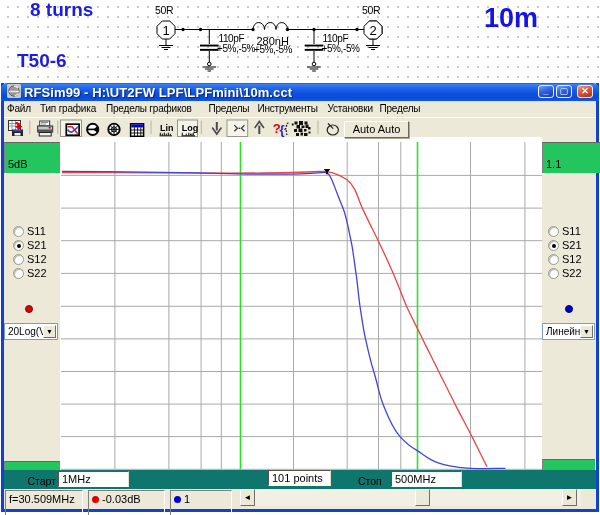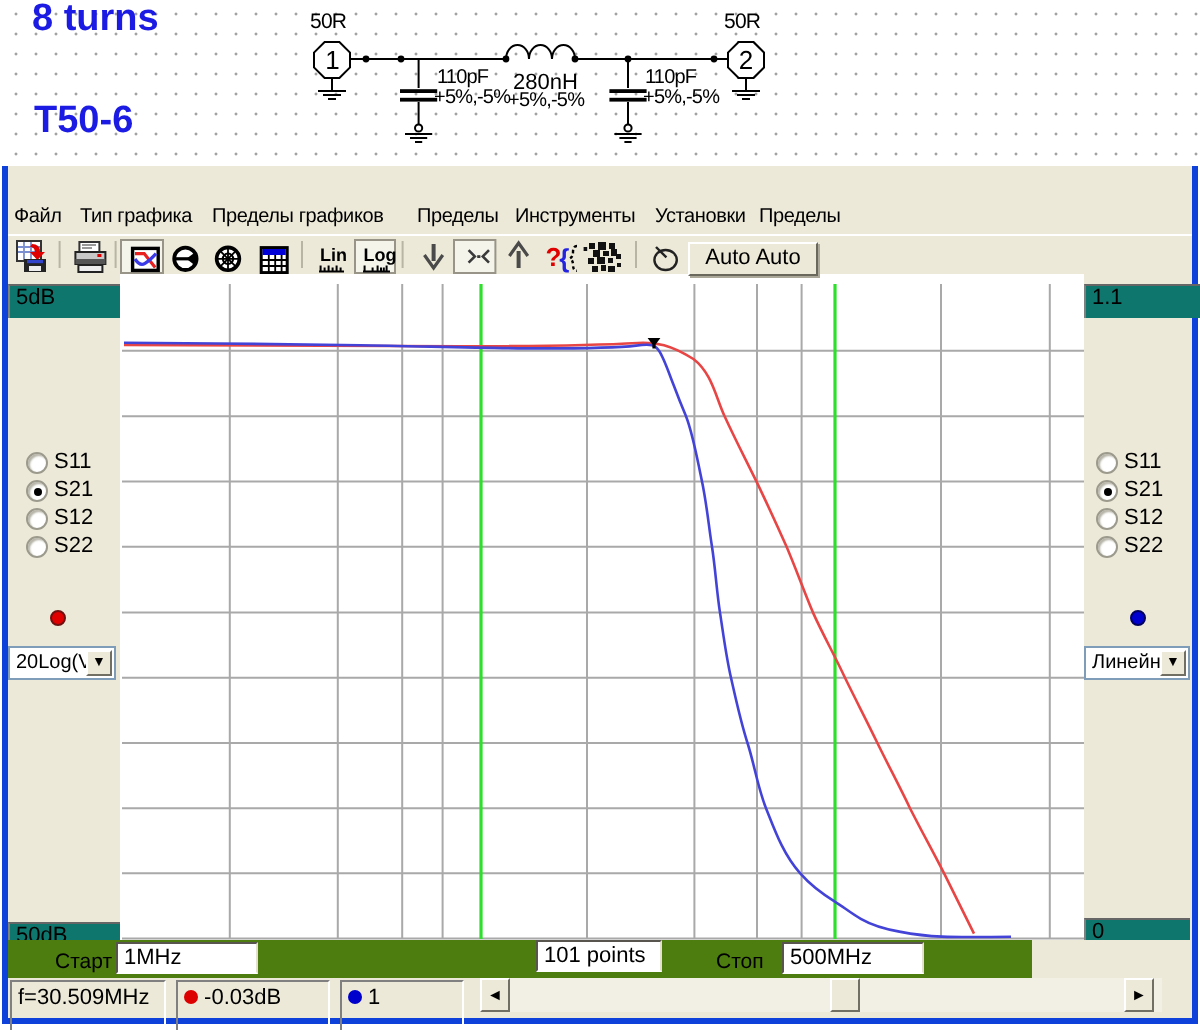--- a/index.html
+++ b/index.html
@@ -3,21 +3,21 @@
 <style>
 *{margin:0;padding:0;box-sizing:border-box}
 html,body{width:600px;height:515px;overflow:hidden;background:#fff;
 font-family:"Liberation Sans",sans-serif;font-size:11px;color:#000}
 .abs{position:absolute}
 #page{position:relative;width:600px;height:515px;background:#fff}
 #schem{left:0;top:0;width:600px;height:83px;background:#fff;
 background-image:radial-gradient(circle,#a2a2a2 0.55px,rgba(0,0,0,0) 0.9px);
 background-size:10px 10px;background-position:3px 2px}
 .bluetxt{color:#1b1be4;font-weight:bold;font-size:19px;letter-spacing:0px}
-#bt1{left:16px;top:-1px}#bt2{left:17px;top:24.5px}#bt3{left:17px;top:49.5px}
+#bt1{left:30px;top:-1px}#bt2{left:17px;top:24.5px}#bt3{left:17px;top:49.5px}
 #bt10m{left:484px;top:3px;font-size:27px;color:#1414e6;font-weight:bold}
 
 #win{left:1px;top:83px;width:598px;height:429px;background:#ece9d8;
 border-left:3px solid #0d41da;border-right:3px solid #0d41da;border-bottom:3px solid #0d41da;
 border-radius:0 0 0 0}
 #title{left:1px;top:83px;width:598px;height:18px;border-radius:6px 6px 0 0;
 background:linear-gradient(180deg,#0f55e0 0%,#3a80f4 8%,#2c72f0 16%,#1a5fe8 38%,#0d50de 62%,#0b4bd6 82%,#1156e6 96%,#0e4fdd 100%)}
 #title .txt{left:23px;top:2px;color:#fff;font-weight:bold;font-size:13px;letter-spacing:0.1px;
 text-shadow:1px 1px 1px rgba(0,0,30,.55);white-space:nowrap}
 #wicon{left:6px;top:1px;width:14px;height:14px;background:#c8c8c8;border-radius:2px}
@@ -28,43 +28,44 @@
 #bclose{left:576px;background:linear-gradient(160deg,#f0a086 0%,#dd6547 35%,#c23a18 85%)}
 
 #menu{left:4px;top:101px;width:592px;height:16px;background:#ece9d8;white-space:nowrap;font-size:10px;letter-spacing:-0.2px}
 #menu span{position:absolute;top:2px}
 
 #tool{left:4px;top:117px;width:592px;height:20px;background:#ece9d8;
 border-top:1px solid #fff}
 
 #mainA{left:4px;top:137px;width:592px;height:333px;background:#ece9d8}
 #chart{left:60px;top:137px;width:482px;height:333px;background:#fff}
-.axbox{position:absolute;background:#0f766e;border-top:1px solid #666;border-left:1px solid #808080;padding:0 3px;overflow:hidden}
+.axbox{position:absolute;background:#22c55e;border-top:1px solid #666;border-left:1px solid #808080;padding:15px 3px;overflow:hidden}
 .radio{position:absolute;width:11px;height:11px;border-radius:50%;background:#fff;
 border:1px solid #9c9a8c;box-shadow:inset 1px 1px 1px #b7b5a8}
 .radio.on::after{content:"";position:absolute;left:3px;top:3px;width:4px;height:4px;
 border-radius:50%;background:#000}
 .rlab{position:absolute;font-size:11px}
 .drop{position:absolute;height:17px;background:#fff;border:1px solid #7f9db9}
 .droptxt{position:absolute;left:3px;top:2px;font-size:10px;white-space:nowrap}
 .dbtn{position:absolute;right:1px;top:1px;width:13px;height:13px;background:#ece9d8;
 border:1px solid #fff;border-bottom-color:#716f64;border-right-color:#716f64;
 font-size:7px;text-align:center;color:#000;line-height:12px}
 
-#row1{left:4px;top:470px;width:512px;height:19px;background:#4d7c0f}
+#row1{left:4px;top:470px;width:592px;height:19px;background:#0f766e}
 #status{left:4px;top:489px;width:592px;height:18px;background:#ece9d8}
 .sbox{position:absolute;top:1px;height:28px;border:1px solid;border-color:#808080 #fff #fff #808080;padding:2px 3px;font-size:11px}
 .dot{display:inline-block;width:7px;height:7px;border-radius:50%;position:relative;top:0px}
 .inp{position:absolute;background:#fff;border:1px solid #58554e;border-bottom-color:#fff;border-right-color:#e3e0d0;height:16px;padding:1px 3px;font-size:11px}
 </style></head>
 <body>
 <div id="page">
  <div id="schem" class="abs"></div>
  <div id="bt1" class="abs bluetxt">8 turns</div>
  <div id="bt3" class="abs bluetxt">T50-6</div>
+ <div id="bt10m" class="abs">10m</div>
  <svg id="schsvg" class="abs" style="left:0;top:0" width="600" height="83">
   <g stroke="#000" fill="none" stroke-width="1">
 
    <polygon points="162.3,21 169.7,21 175,26.3 175,33.7 169.7,39 162.3,39 157,33.7 157,26.3" fill="#fff"></polygon>
    <line x1="166" y1="39" x2="166" y2="45"></line>
    <path d="M159,45.5 h14 M161.5,47.5 h9 M164,49.5 h4"></path>
 
    <polygon points="369.3,21 376.7,21 382,26.3 382,33.7 376.7,39 369.3,39" fill="#fff"></polygon>
    <polygon points="369.3,21 376.7,21 382,26.3 382,33.7 376.7,39 369.3,39 364,33.7 364,26.3" fill="#fff"></polygon>
    <line x1="373" y1="39" x2="373" y2="45"></line>
@@ -105,20 +106,32 @@
    <text x="218.5" y="41.5">110pF</text>
    <text x="217" y="51.5">+5%,-5%</text>
    <text x="322.5" y="41.5">110pF</text>
    <text x="321.5" y="51.5">+5%,-5%</text>
    <text x="256.5" y="44.5" font-size="11px" letter-spacing="0">280nH</text>
    <text x="254" y="53">+5%,-5%</text>
   </g>
  </svg>
 
  <div id="win" class="abs"></div>
+ <div id="title" class="abs">
+   <svg id="wicon" class="abs" width="14" height="14" viewBox="0 0 14 14">
+        <rect x="0" y="0" width="14" height="14" fill="#c9c9c9"></rect>
+        <circle cx="7" cy="7" r="5.2" fill="#9a9a9a" stroke="#606060"></circle>
+        <path d="M2,7.5 h10 M7,2 a5.2,5.2 0 0 1 4,2" stroke="#e8e8e8" stroke-width="1.3" fill="none"></path>
+        <path d="M8,12 l3.5,-2.5" stroke="#e8e8e8" stroke-width="1.3"></path>
+      </svg>
+   <div class="abs txt">RFSim99 - H:\UT2FW LPF\LPFmini\10m.cct</div>
+   <div id="bmin" class="abs tbtn"><b>_</b></div>
+   <div id="bmax" class="abs tbtn">▢</div>
+   <div id="bclose" class="abs tbtn"><b>✕</b></div>
+ </div>
  <div id="menu" class="abs">
   <span style="left:3px">Файл</span>
       <span style="left:36px">Тип графика</span>
   <span style="left:102px">Пределы графиков</span>
       <span style="left:204.5px">Пределы</span>
   <span style="left:253.5px">Инструменты</span>
       <span style="left:323.5px">Установки</span>
   <span style="left:375.5px">Пределы</span>
  </div>
  <div id="tool" class="abs"></div>

